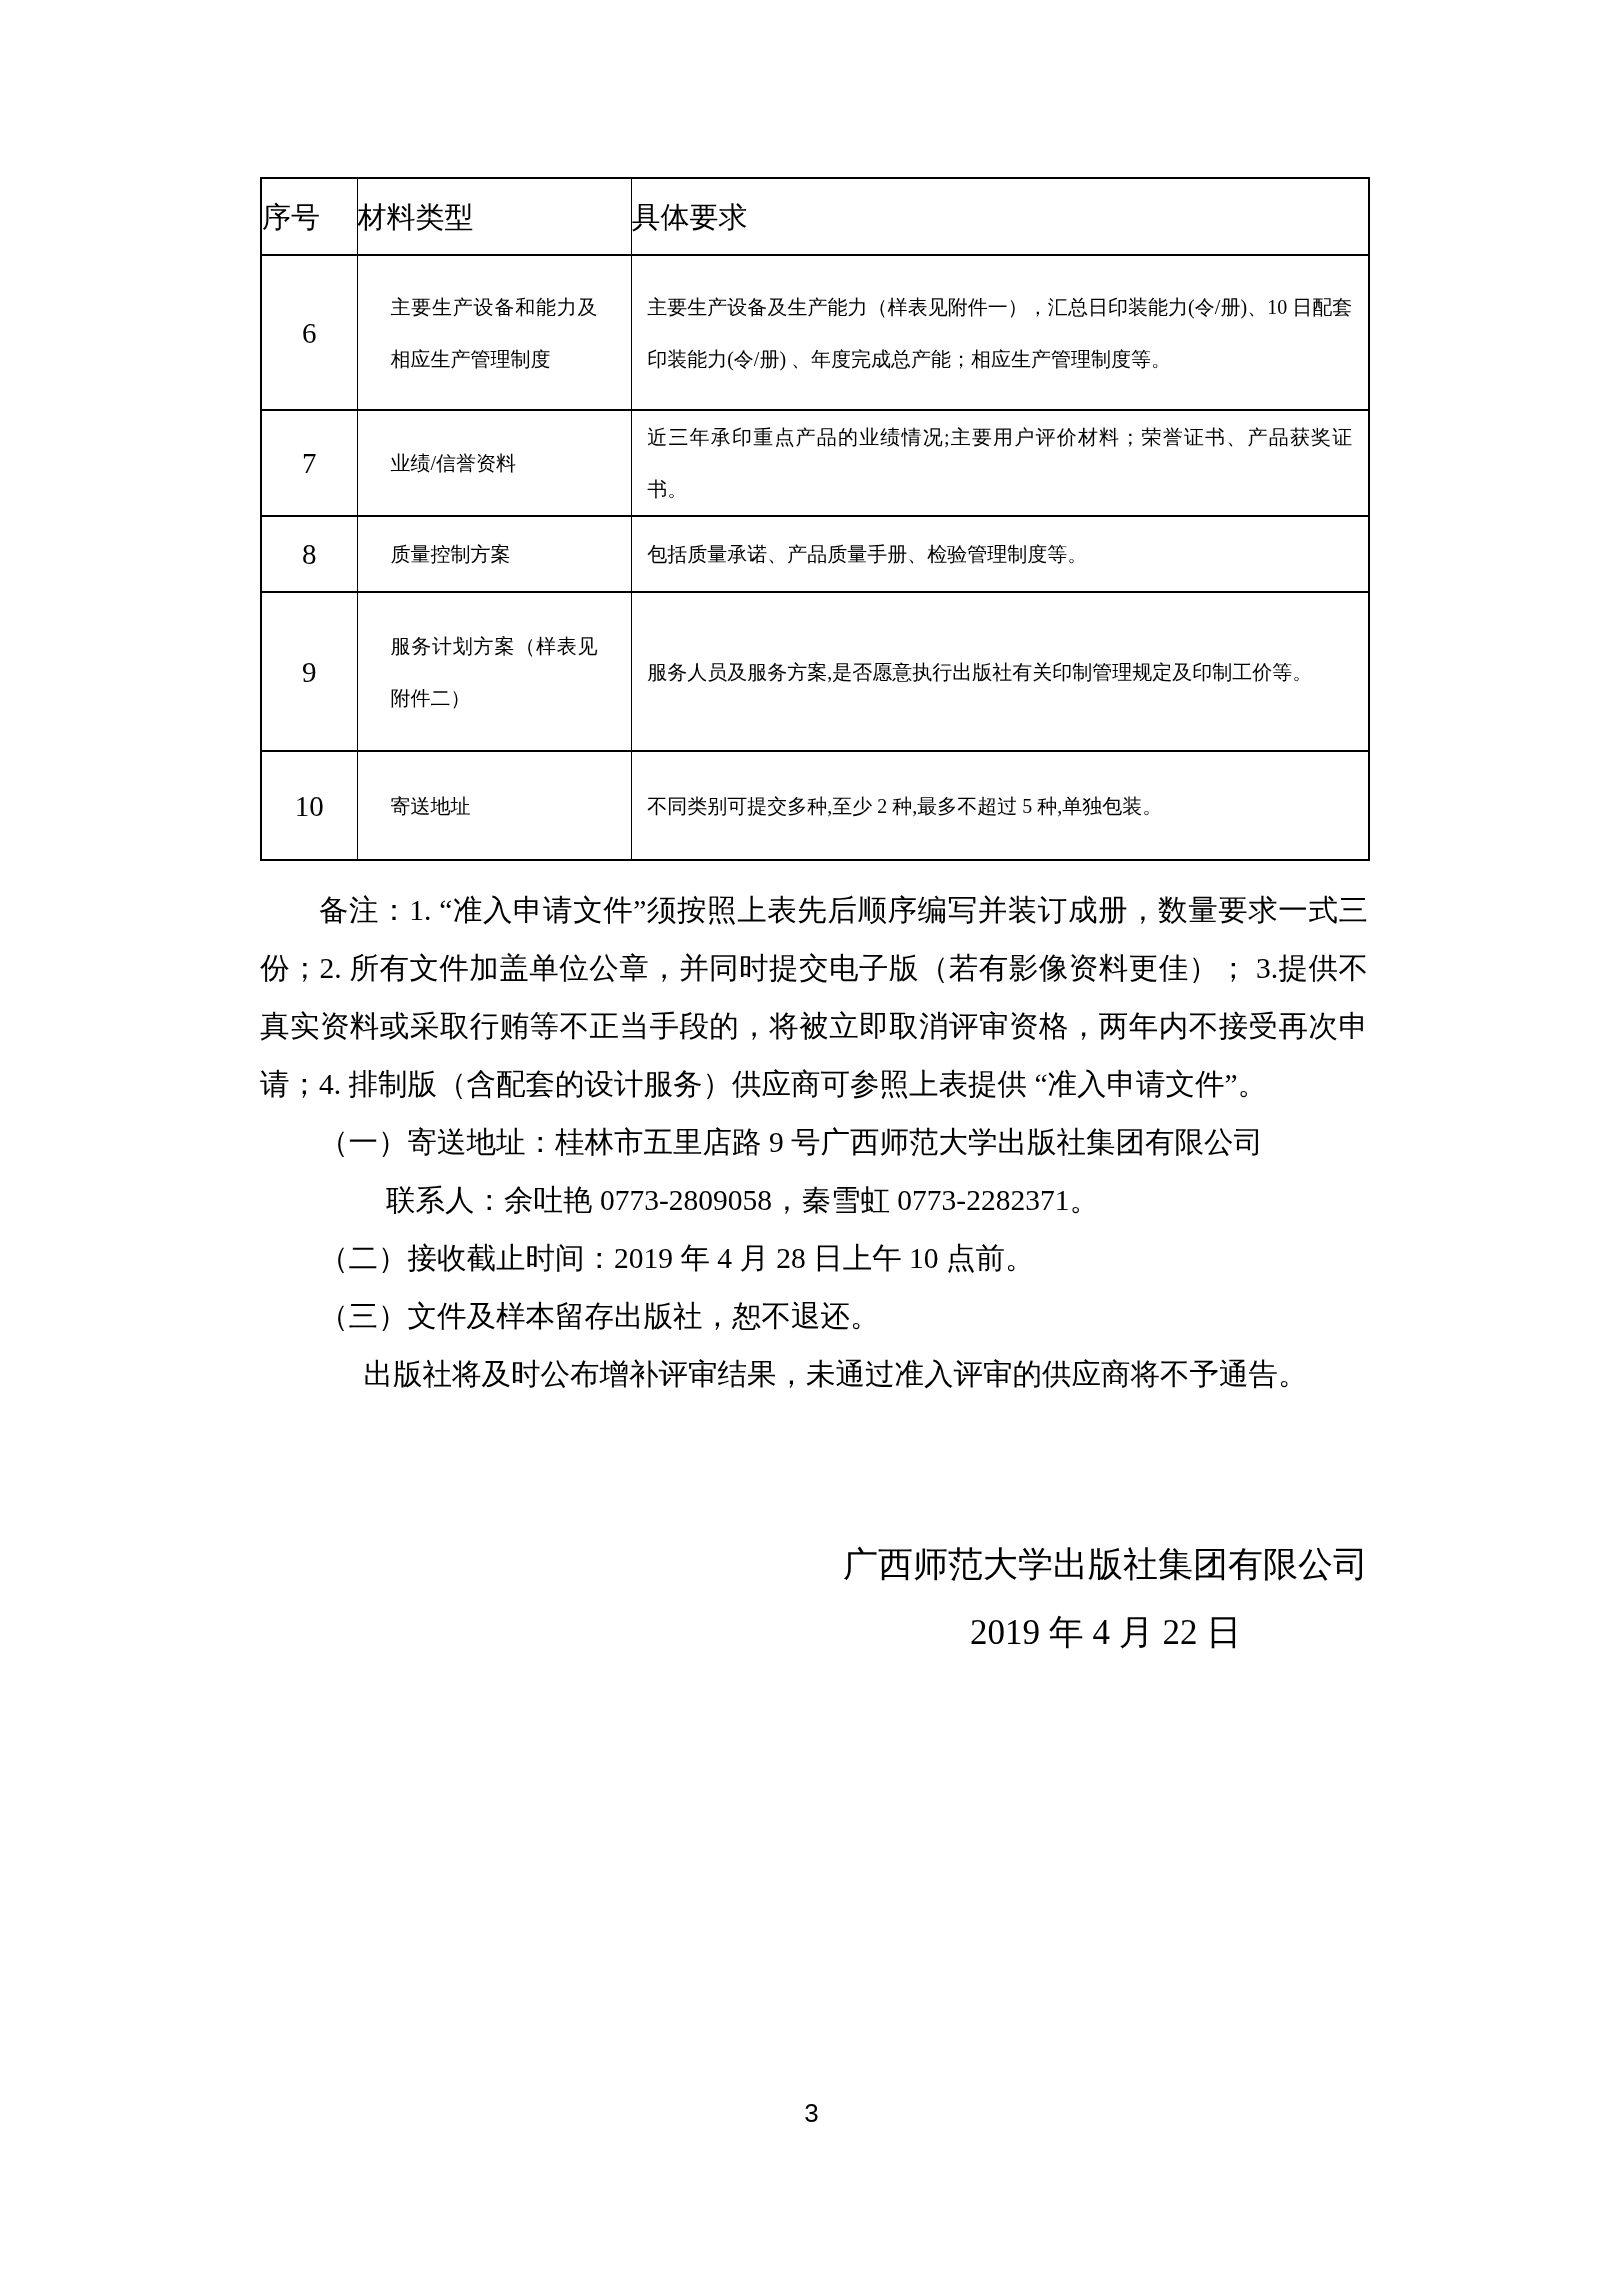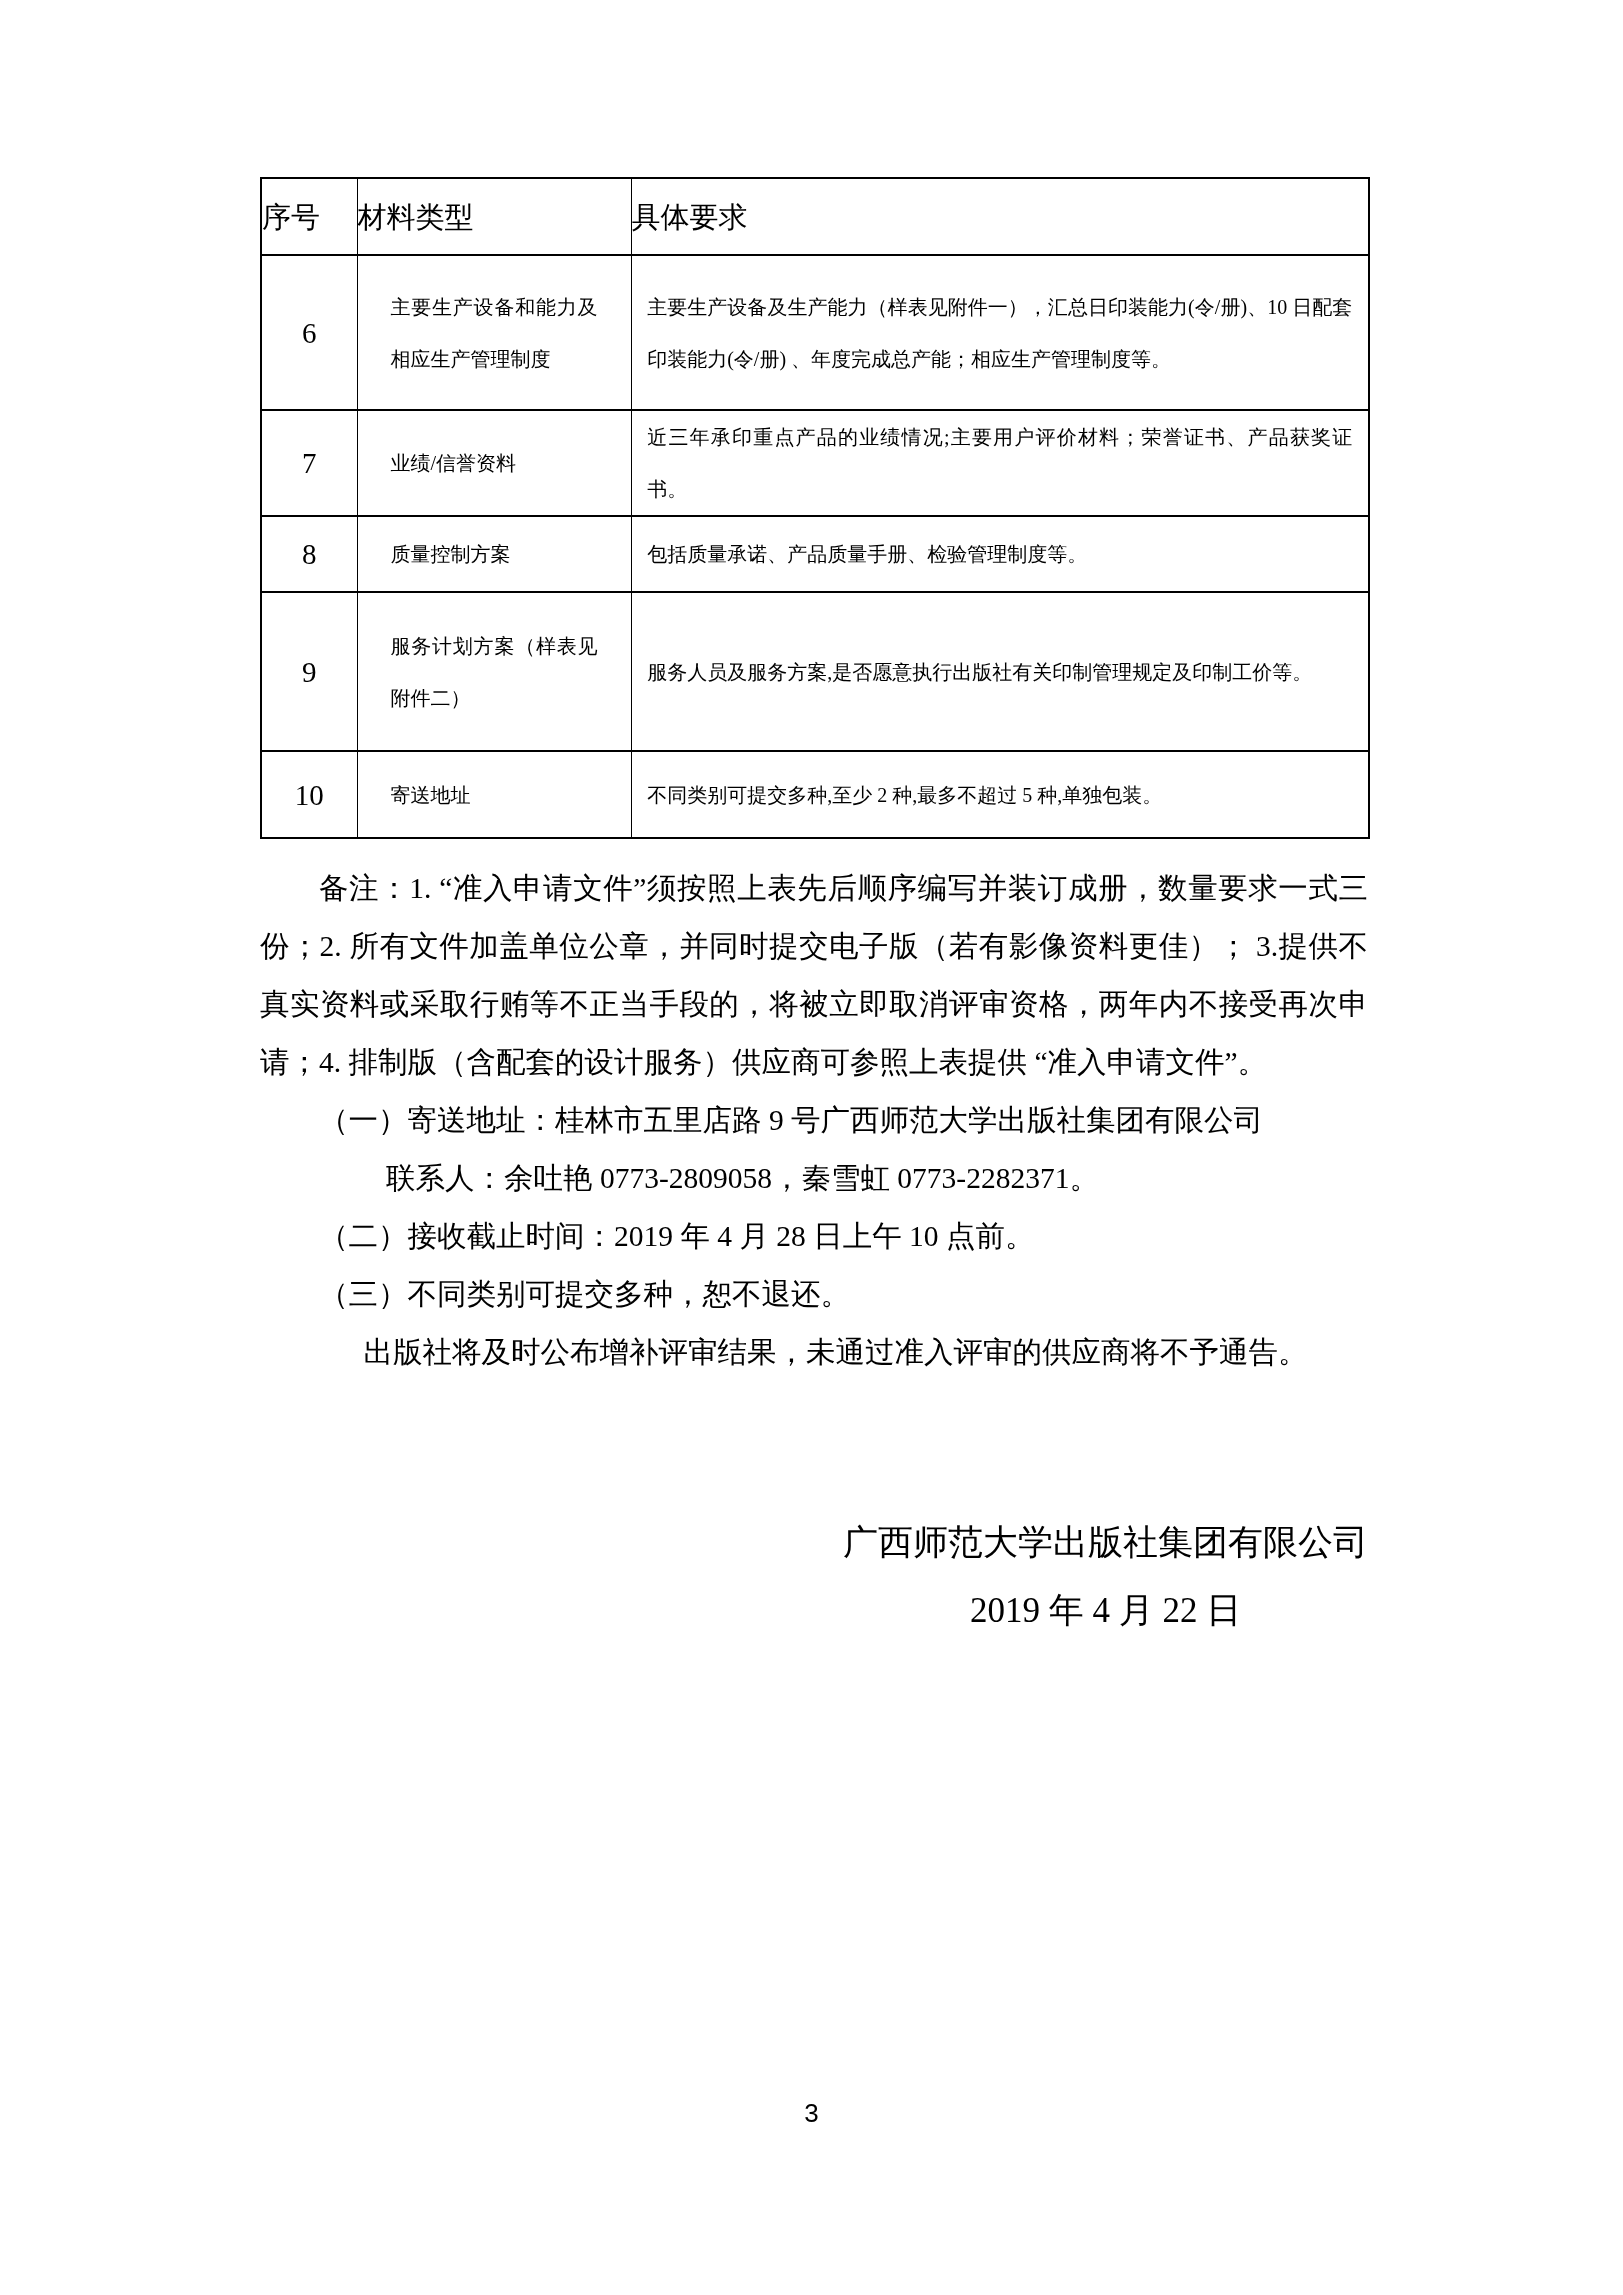--- a/index.html
+++ b/index.html
@@ -48,21 +48,21 @@
     text-align:justify;
   }
   .doc-table td.req{
     padding:0 15.7px;
     text-align:justify;
   }
   tr.r6{height:155px;}
   tr.r7{height:106px;}
   tr.r8{height:76px;}
   tr.r9{height:159px;}
-  tr.r10{height:87px;}
+  tr.r10{height:109px;}
   
   .para{
     font-size:29.5px;
     line-height:58px;
     text-align:justify;
     margin:0;
   }
   .notes{text-indent:59px;margin-top:20px;}
   .sec-heading{
     font-weight:bold;
@@ -141,21 +141,21 @@
         </tr>
       </tbody>
     </table>
 
     <p class="para notes">备注：1.  “准入申请文件”须按照上表先后顺序编写并装订成册，数量要求一式三份；2.  所有文件加盖单位公章，并同时提交电子版（若有影像资料更佳）；  3.提供不真实资料或采取行贿等不正当手段的，将被立即取消评审资格，两年内不接受再次申请；4.  排制版（含配套的设计服务）供应商可参照上表提供 “准入申请文件”。</p>
 
 
     <p class="para item">（一）寄送地址：桂林市五里店路 9 号广西师范大学出版社集团有限公司</p>
     <p class="para item-contact">联系人：余吐艳 0773-2809058，秦雪虹 0773-2282371。</p>
     <p class="para item">（二）接收截止时间：2019 年 4 月 28 日上午 10 点前。</p>
-    <p class="para item">（三）不同类别可提交多种，恕不退还。</p>
+    <p class="para item">（三）文件及样本留存出版社，恕不退还。</p>
     <p class="para closing">出版社将及时公布增补评审结果，未通过准入评审的供应商将不予通告。</p>
 
     <div class="signature">
       <div class="company">广西师范大学出版社集团有限公司</div>
       <div class="date">2019 年 4 月 22 日</div>
     </div>
 
   </div>
 
   <div class="page-number">3</div>

